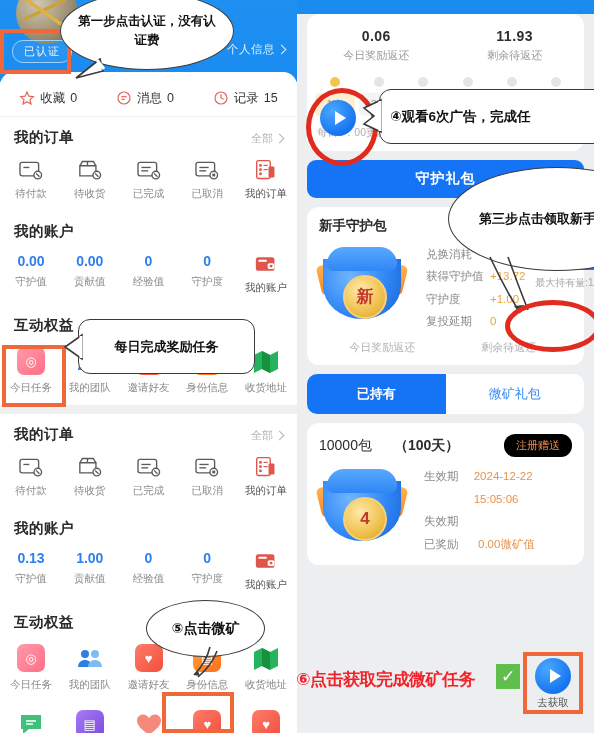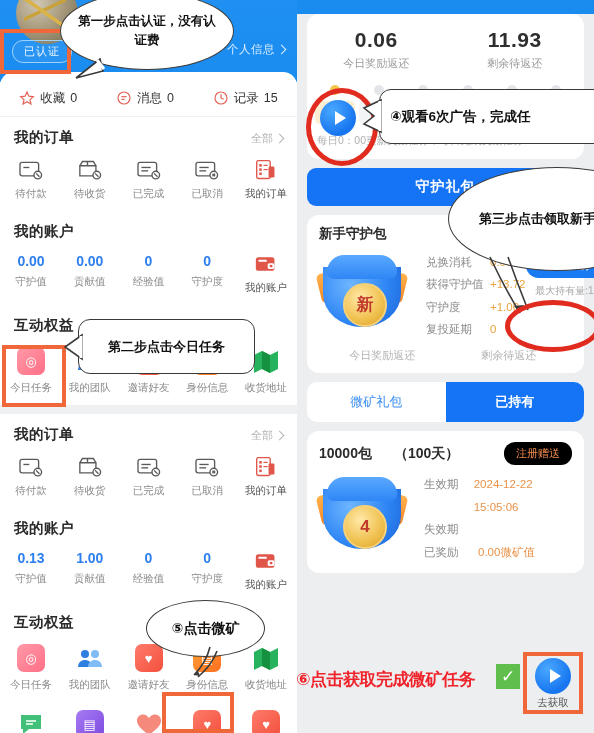--- a/index.html
+++ b/index.html
@@ -82,21 +82,21 @@
   .appicon .glyph{position:absolute;inset:0;display:flex;align-items:center;justify-content:center;color:#fff;font-size:13px;}
 
   .divider-gap{height:9px;background:#eff0f2;}
 
   
   .r-top{height:14px;background:#1a8cf0;}
   .r-wrap{padding:0 10px;}
   .card{background:#fff;border-radius:12px;margin-bottom:9px;}
   .reward-row{display:flex;padding:14px 0 10px 0;}
   .reward-col{flex:1;text-align:center;}
-  .reward-num{font-size:21px;color:#2e2e2e;font-weight:bold;letter-spacing:.5px;}
+  .reward-num{font-size:14px;color:#2e2e2e;font-weight:bold;letter-spacing:.5px;}
   .reward-lbl{font-size:11px;color:#9a9a9a;margin-top:4px;}
 
   .steps{display:flex;justify-content:space-between;padding:4px 8px 2px 8px;align-items:flex-end;}
   .step{width:40px;text-align:center;}
   .step .dot{width:10px;height:10px;border-radius:50%;background:#e3e5e8;margin:0 auto 6px auto;}
   .step .box{font-size:11px;color:#9a9a9a;background:#f3f4f6;border-radius:5px;padding:4px 0;}
   .step.active .box{background:#fdf0d2;color:#c79225;}
   .step.active .dot{background:#f3c64c;}
   .rule{font-size:10.5px;color:#b0b0b0;line-height:1.5;padding:7px 10px 10px 10px;}
 
@@ -124,21 +124,21 @@
   .small-blue-btn{background:#1a7af2;color:#fff;font-size:11.5px;border-radius:13px;padding:5px 0;}
   .max-hold{font-size:10px;color:#a9a9a9;margin-top:6px;}
   .pack-foot{display:flex;padding:2px 12px 10px 12px;}
   .pack-foot div{flex:1;text-align:center;font-size:11px;color:#b2b2b2;}
 
   .tabs{display:flex;background:#fff;border-radius:10px;overflow:hidden;margin-bottom:9px;}
   .tab{flex:1;text-align:center;font-size:13px;padding:11px 0;color:#3a8df0;}
   .tab.sel{background:#1574f5;color:#fff;font-weight:bold;}
 
   .held-head{display:flex;align-items:center;padding:11px 12px 4px 12px;}
-  .held-title{font-size:14px;font-weight:bold;color:#2b2b2b;}
+  .held-title{font-size:14px;font-weight:normal;color:#2b2b2b;}
   .held-days{font-size:14px;font-weight:bold;color:#2b2b2b;margin-left:22px;}
   .badge{margin-left:auto;background:#000000;color:#f08a4b;font-size:11px;border-radius:11px;padding:4px 12px;}
   .held-body{display:flex;padding:0 12px 10px 12px;}
   .held-kv{flex:1;padding-left:8px;padding-top:4px;}
   .held-kv .kv .k{width:54px;color:#8b8b8b;}
   .held-kv .kv .v{color:#e8934a;}
 
   
   .overlay{position:absolute;left:0;top:0;width:594px;height:733px;pointer-events:none;}
   .ob{position:absolute;border:4px solid #f0683a;box-sizing:border-box;}
@@ -640,22 +640,22 @@
             <div class="max-hold">最大持有量:1/1</div>
           </div>
         </div>
         <div class="pack-foot">
           <div>今日奖励返还</div>
           <div>剩余待返还</div>
         </div>
       </div>
 
       <div class="tabs">
+        <div class="tab sel">已持有</div>
         <div class="tab">微矿礼包</div>
-        <div class="tab sel">已持有</div>
       </div>
 
       <div class="card">
         <div class="held-head">
           <span class="held-title">10000包</span>
           <span class="held-days">（100天）</span>
           <span class="badge">注册赠送</span>
         </div>
         <div class="held-body">
           <div class="bag">
@@ -692,21 +692,21 @@
   <div class="bubble round" style="left:60px;top:-8px;width:148px;height:76px;font-size:12.5px;line-height:1.55;padding:0 12px;">
     <span>第一步点击认证，没有认证费</span>
   </div>
   <svg class="tail" style="left:70px;top:58px;" width="40" height="22" viewBox="0 0 40 22">
     <path d="M30 1 L6 20 L33 13 Z" fill="#fff" stroke="#3a3a3a" stroke-width="1.6"></path>
     <path d="M27 2 L34 11" stroke="#fff" stroke-width="3"></path>
   </svg>
 
   <div class="ob" style="left:2px;top:345px;width:64px;height:62px;"></div>
   <div class="bubble rect" style="left:78px;top:319px;width:175px;height:53px;font-size:13px;">
-    <span>第二步点击今日任务</span>
+    <span>每日完成奖励任务</span>
   </div>
   <svg class="tail" style="left:62px;top:333px;" width="22" height="28" viewBox="0 0 22 28">
     <path d="M20 2 L3 14 L20 26 Z" fill="#fff" stroke="#3a3a3a" stroke-width="1.6"></path>
     <path d="M19 3 L19 25" stroke="#fff" stroke-width="3"></path>
   </svg>
 
   <div class="bubble round" style="left:146px;top:600px;width:117px;height:55px;font-size:14px;">
     <span>⑤点击微矿</span>
   </div>
   <svg class="tail" style="left:182px;top:645px;" width="40" height="34" viewBox="0 0 40 34">

